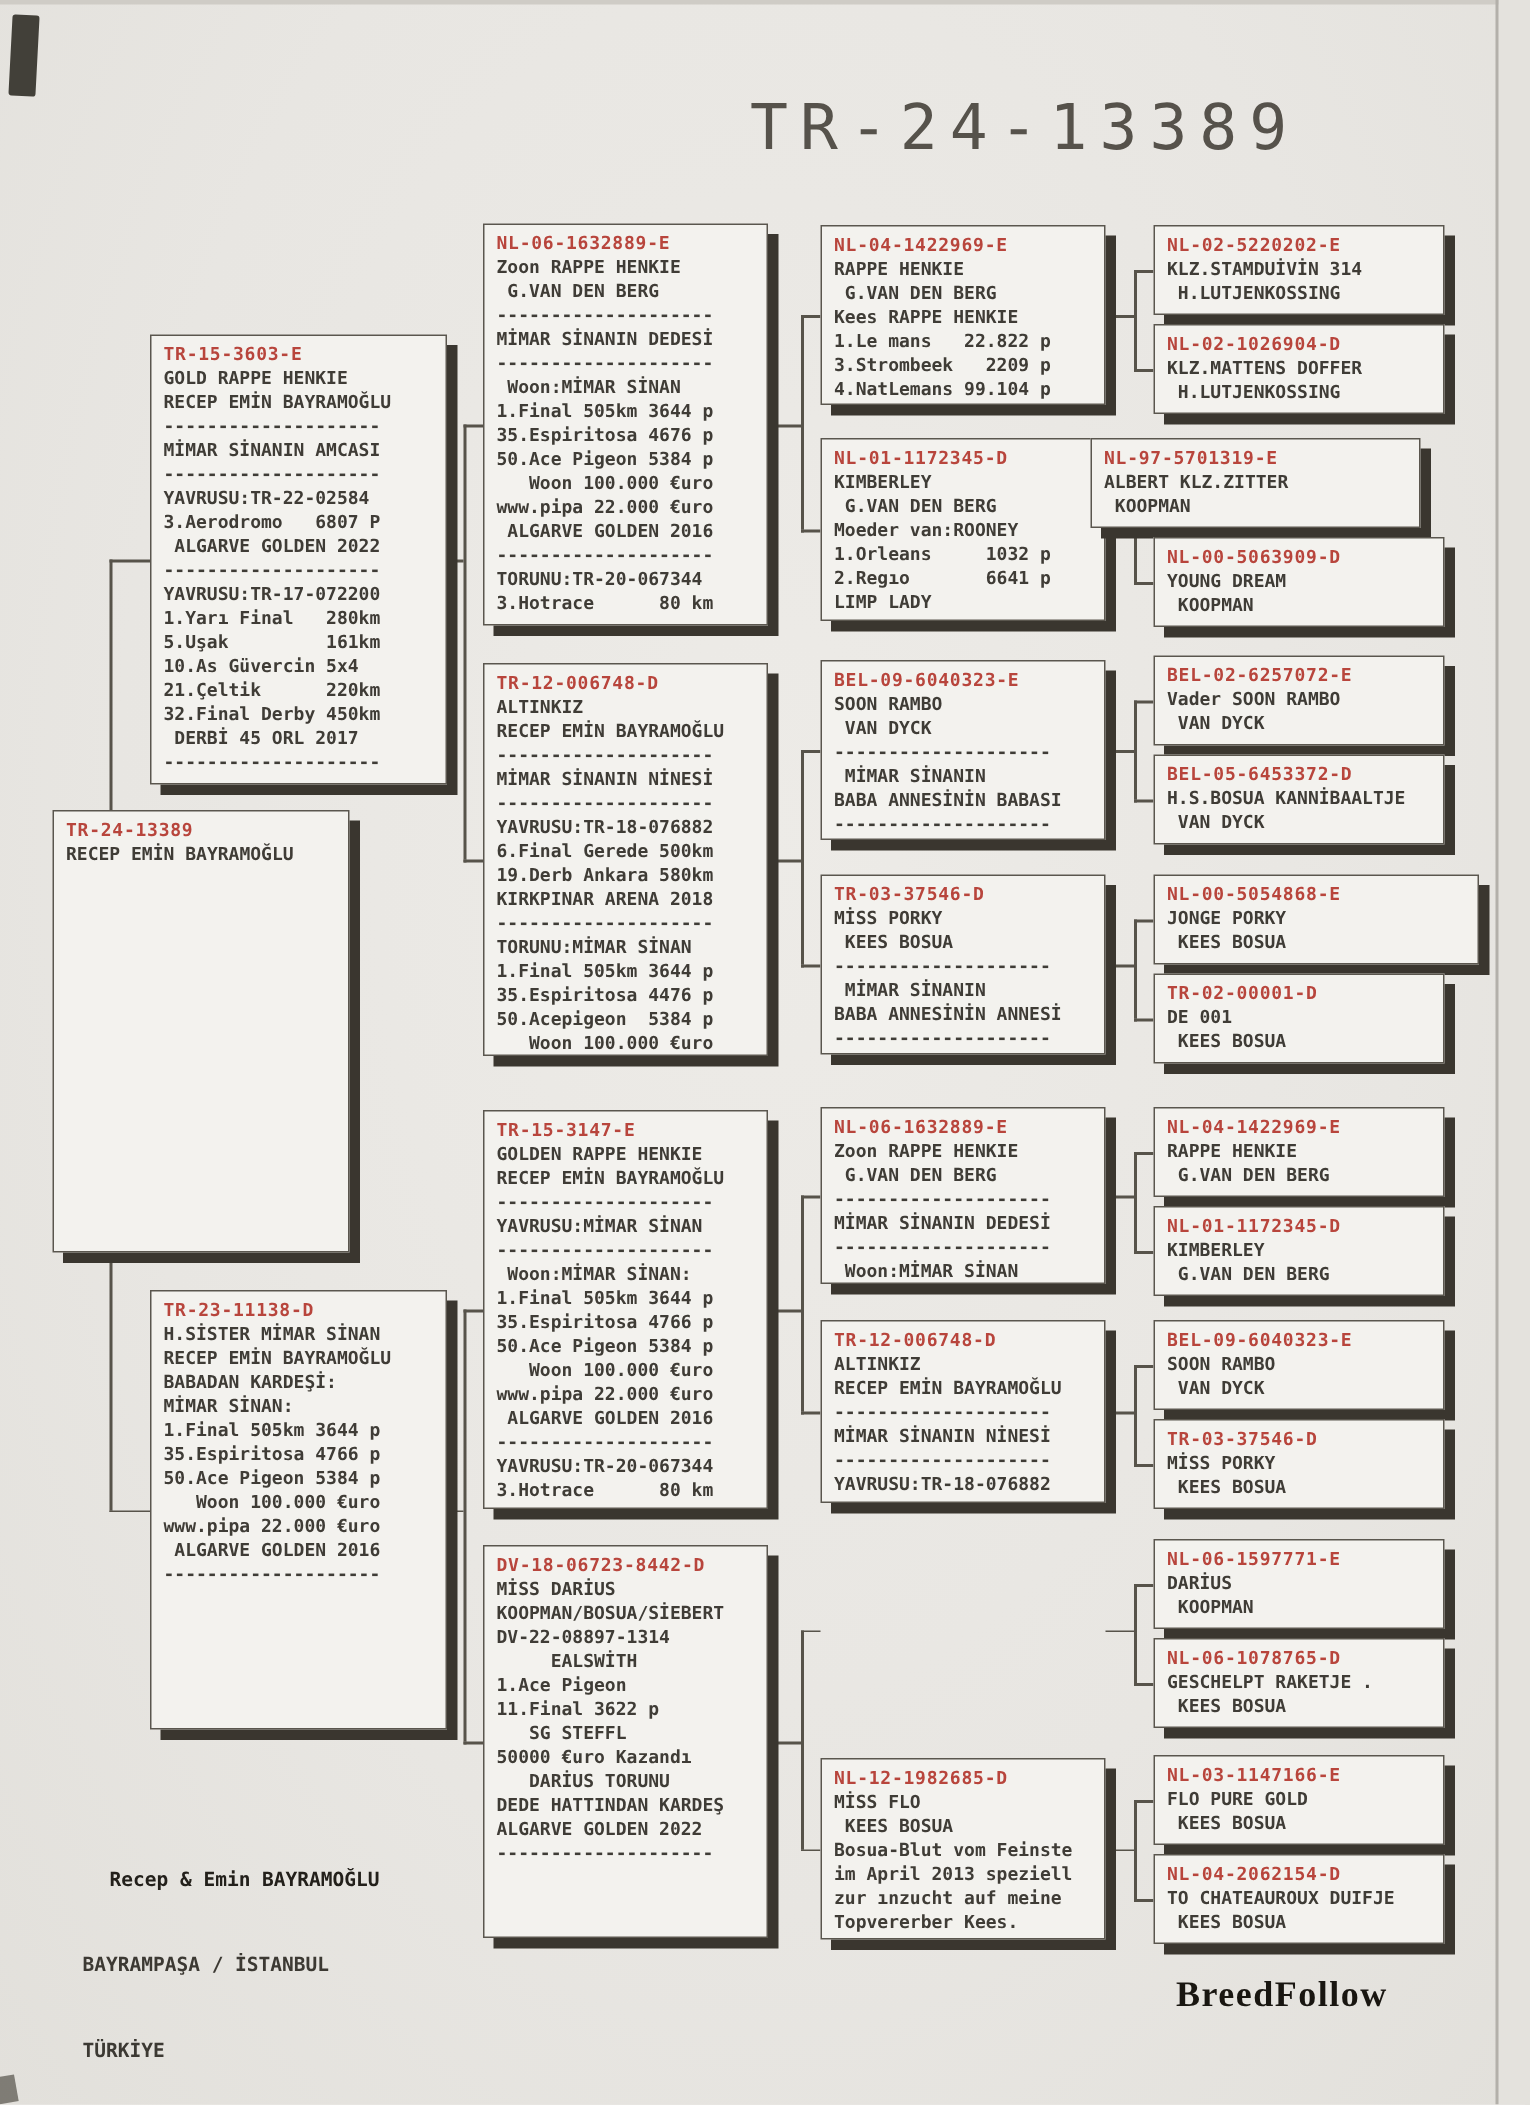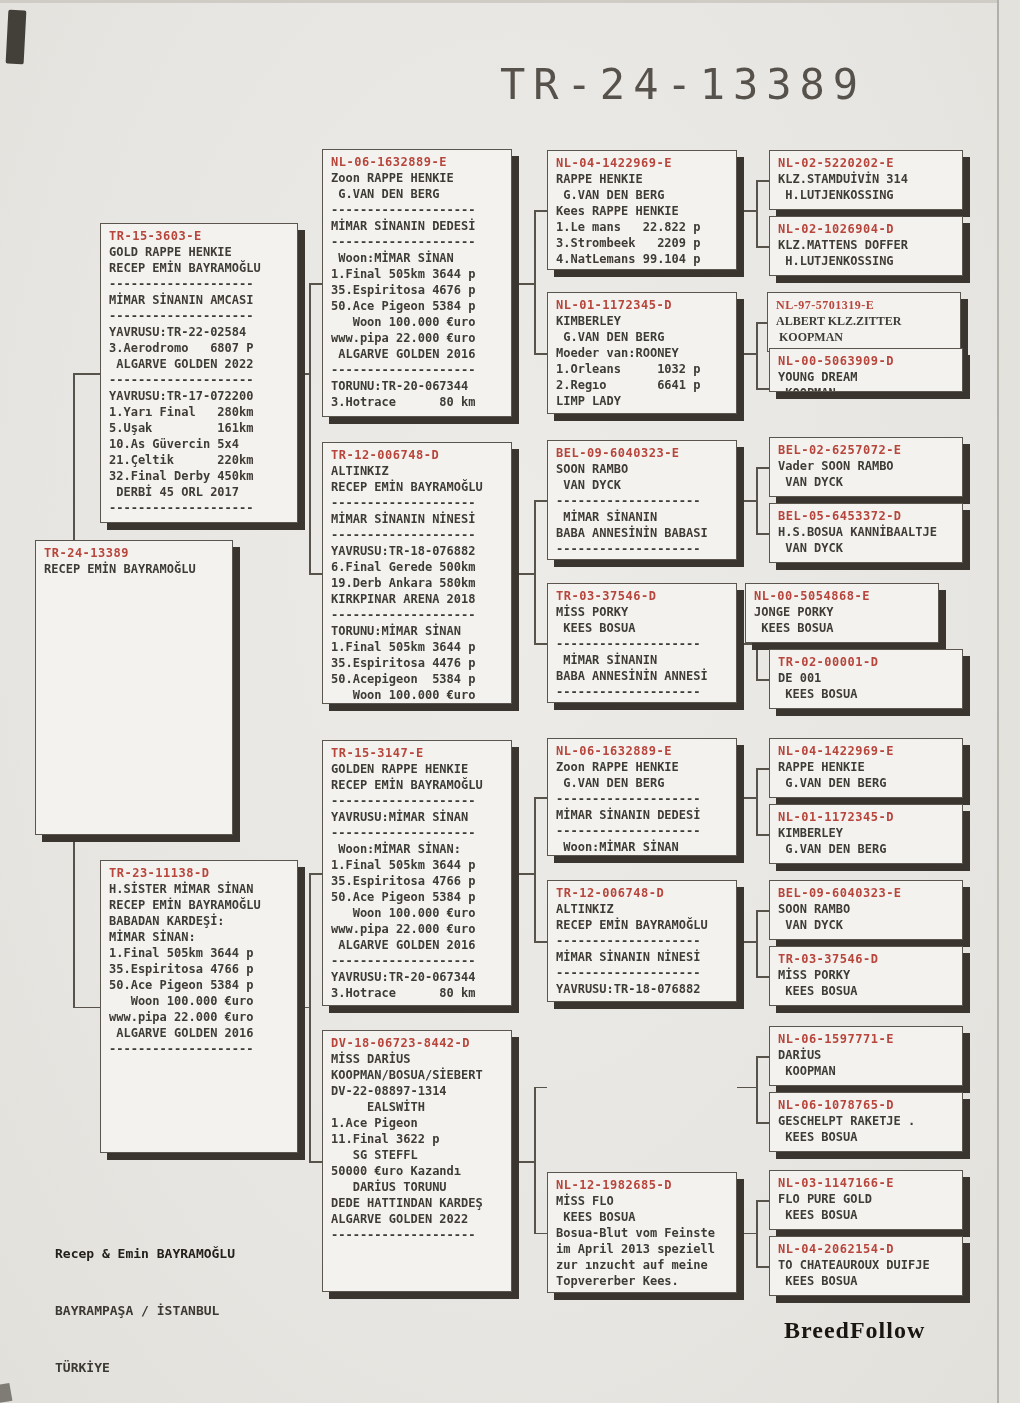--- a/index.html
+++ b/index.html
@@ -26,21 +26,21 @@
     padding:4px 8px;overflow:hidden;
     font:700 12px/16px "DejaVu Sans Mono","Liberation Mono",monospace;
     color:#3f3c36;white-space:pre;
   }
   .ring{color:#b8453c;letter-spacing:.5px;}
   .contact{
     position:absolute;left:55px;top:1206px;z-index:3;
     font:700 13px/19px "DejaVu Sans Mono","Liberation Mono",monospace;
     color:#3c3933;white-space:pre;
   }
-  .contact .cname{color:#23201b;}
+  .contact .cname{color:#23201b;margin-left:18px;}
   .brand{
     position:absolute;left:768px;top:1318px;z-index:3;
     font:700 24px/1 "Liberation Serif","DejaVu Serif",serif;
     letter-spacing:1px;color:#191611;margin-left:16px;
   }
   
   .art{position:absolute;z-index:5;}
   .art-topleft{left:7px;top:10px;width:18px;height:54px;background:#34322a;transform:rotate(3deg);border-radius:2px;opacity:.92;}
   .art-bottomleft{left:-3px;top:1384px;width:14px;height:18px;background:#4a473f;transform:rotate(-10deg);opacity:.65;}
   .art-rightline{left:997px;top:0;width:2px;height:1403px;background:#b3b0aa;}
@@ -139,25 +139,25 @@
     <div class="pbox" style="left: 322px; top: 1030px; width: 190px; height: 262px;"><div class="ring">DV-18-06723-8442-D</div><div>MİSS DARİUS</div><div>KOOPMAN/BOSUA/SİEBERT</div><div>DV-22-08897-1314</div><div>     EALSWİTH</div><div>1.Ace Pigeon</div><div>11.Final 3622 p</div><div>   SG STEFFL</div><div>50000 €uro Kazandı</div><div>   DARİUS TORUNU</div><div>DEDE HATTINDAN KARDEŞ</div><div>ALGARVE GOLDEN 2022</div><div>--------------------</div></div>
     <div class="pbox" style="left: 547px; top: 150px; width: 190px; height: 120px;"><div class="ring">NL-04-1422969-E</div><div>RAPPE HENKIE</div><div> G.VAN DEN BERG</div><div>Kees RAPPE HENKIE</div><div>1.Le mans   22.822 p</div><div>3.Strombeek   2209 p</div><div>4.NatLemans 99.104 p</div></div>
     <div class="pbox" style="left: 547px; top: 292px; width: 190px; height: 122px;"><div class="ring">NL-01-1172345-D</div><div>KIMBERLEY</div><div> G.VAN DEN BERG</div><div>Moeder van:ROONEY</div><div>1.Orleans     1032 p</div><div>2.Regıo       6641 p</div><div>LIMP LADY</div></div>
     <div class="pbox" style="left: 547px; top: 440px; width: 190px; height: 120px;"><div class="ring">BEL-09-6040323-E</div><div>SOON RAMBO</div><div> VAN DYCK</div><div>--------------------</div><div> MİMAR SİNANIN</div><div>BABA ANNESİNİN BABASI</div><div>--------------------</div></div>
     <div class="pbox" style="left: 547px; top: 583px; width: 190px; height: 120px;"><div class="ring">TR-03-37546-D</div><div>MİSS PORKY</div><div> KEES BOSUA</div><div>--------------------</div><div> MİMAR SİNANIN</div><div>BABA ANNESİNİN ANNESİ</div><div>--------------------</div></div>
     <div class="pbox" style="left: 547px; top: 738px; width: 190px; height: 118px;"><div class="ring">NL-06-1632889-E</div><div>Zoon RAPPE HENKIE</div><div> G.VAN DEN BERG</div><div>--------------------</div><div>MİMAR SİNANIN DEDESİ</div><div>--------------------</div><div> Woon:MİMAR SİNAN</div></div>
     <div class="pbox" style="left: 547px; top: 880px; width: 190px; height: 122px;"><div class="ring">TR-12-006748-D</div><div>ALTINKIZ</div><div>RECEP EMİN BAYRAMOĞLU</div><div>--------------------</div><div>MİMAR SİNANIN NİNESİ</div><div>--------------------</div><div>YAVRUSU:TR-18-076882</div></div>
     <div class="pbox" style="left: 547px; top: 1172px; width: 190px; height: 121px;"><div class="ring">NL-12-1982685-D</div><div>MİSS FLO</div><div> KEES BOSUA</div><div>Bosua-Blut vom Feinste</div><div>im April 2013 speziell</div><div>zur ınzucht auf meine</div><div>Topvererber Kees.</div></div>
     <div class="pbox" style="left: 769px; top: 150px; width: 194px; height: 60px;"><div class="ring">NL-02-5220202-E</div><div>KLZ.STAMDUİVİN 314</div><div> H.LUTJENKOSSING</div></div>
     <div class="pbox" style="left: 769px; top: 216px; width: 194px; height: 60px;"><div class="ring">NL-02-1026904-D</div><div>KLZ.MATTENS DOFFER</div><div> H.LUTJENKOSSING</div></div>
-    <div class="pbox" style="left: 767px; top: 292px; width: 194px; height: 60px; font-family: Liberation Serif, serif;"><div class="ring">NL-97-5701319-E</div><div>ALBERT KLZ.ZITTER</div><div> KOOPMAN</div></div>
-    <div class="pbox" style="left: 769px; top: 348px; width: 194px; height: 44px;"><div class="ring">NL-00-5063909-D</div><div>YOUNG DREAM</div><div> KOOPMAN</div></div>
+    <div class="pbox" style="left: 727px; top: 292px; width: 220px; height: 60px;"><div class="ring">NL-97-5701319-E</div><div>ALBERT KLZ.ZITTER</div><div> KOOPMAN</div></div>
+    <div class="pbox" style="left: 769px; top: 358px; width: 194px; height: 60px;"><div class="ring">NL-00-5063909-D</div><div>YOUNG DREAM</div><div> KOOPMAN</div></div>
     <div class="pbox" style="left: 769px; top: 437px; width: 194px; height: 60px;"><div class="ring">BEL-02-6257072-E</div><div>Vader SOON RAMBO</div><div> VAN DYCK</div></div>
     <div class="pbox" style="left: 769px; top: 503px; width: 194px; height: 60px;"><div class="ring">BEL-05-6453372-D</div><div>H.S.BOSUA KANNİBAALTJE</div><div> VAN DYCK</div></div>
-    <div class="pbox" style="left: 745px; top: 583px; width: 194px; height: 60px;"><div class="ring">NL-00-5054868-E</div><div>JONGE PORKY</div><div> KEES BOSUA</div></div>
+    <div class="pbox" style="left: 769px; top: 583px; width: 217px; height: 60px;"><div class="ring">NL-00-5054868-E</div><div>JONGE PORKY</div><div> KEES BOSUA</div></div>
     <div class="pbox" style="left: 769px; top: 649px; width: 194px; height: 60px;"><div class="ring">TR-02-00001-D</div><div>DE 001</div><div> KEES BOSUA</div></div>
     <div class="pbox" style="left: 769px; top: 738px; width: 194px; height: 60px;"><div class="ring">NL-04-1422969-E</div><div>RAPPE HENKIE</div><div> G.VAN DEN BERG</div></div>
     <div class="pbox" style="left: 769px; top: 804px; width: 194px; height: 60px;"><div class="ring">NL-01-1172345-D</div><div>KIMBERLEY</div><div> G.VAN DEN BERG</div></div>
     <div class="pbox" style="left: 769px; top: 880px; width: 194px; height: 60px;"><div class="ring">BEL-09-6040323-E</div><div>SOON RAMBO</div><div> VAN DYCK</div></div>
     <div class="pbox" style="left: 769px; top: 946px; width: 194px; height: 60px;"><div class="ring">TR-03-37546-D</div><div>MİSS PORKY</div><div> KEES BOSUA</div></div>
     <div class="pbox" style="left: 769px; top: 1026px; width: 194px; height: 60px;"><div class="ring">NL-06-1597771-E</div><div>DARİUS</div><div> KOOPMAN</div></div>
     <div class="pbox" style="left: 769px; top: 1092px; width: 194px; height: 60px;"><div class="ring">NL-06-1078765-D</div><div>GESCHELPT RAKETJE .</div><div> KEES BOSUA</div></div>
     <div class="pbox" style="left: 769px; top: 1170px; width: 194px; height: 60px;"><div class="ring">NL-03-1147166-E</div><div>FLO PURE GOLD</div><div> KEES BOSUA</div></div>
     <div class="pbox" style="left: 769px; top: 1236px; width: 194px; height: 60px;"><div class="ring">NL-04-2062154-D</div><div>TO CHATEAUROUX DUIFJE</div><div> KEES BOSUA</div></div>
   </div>

